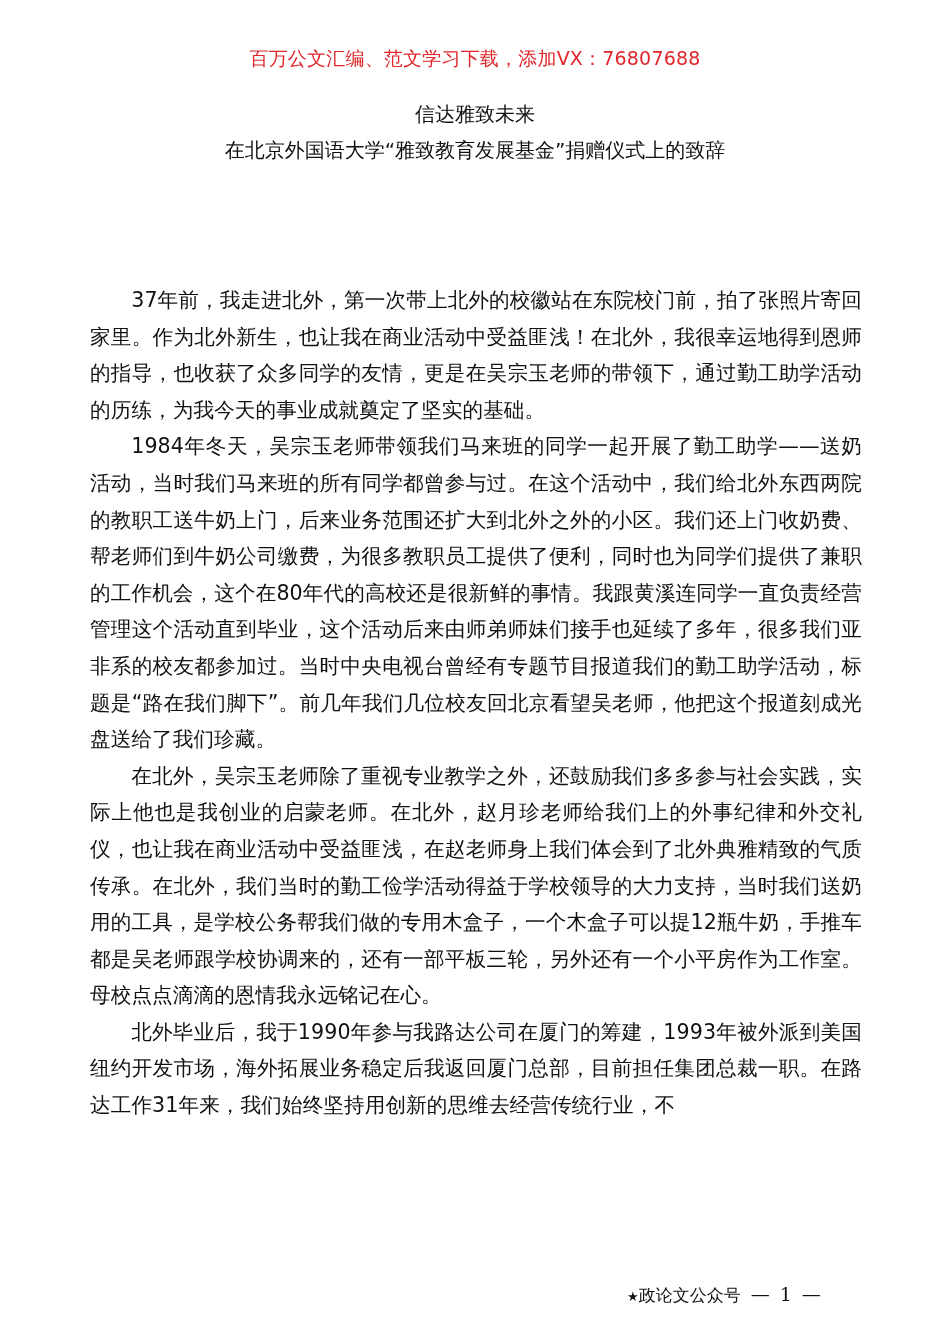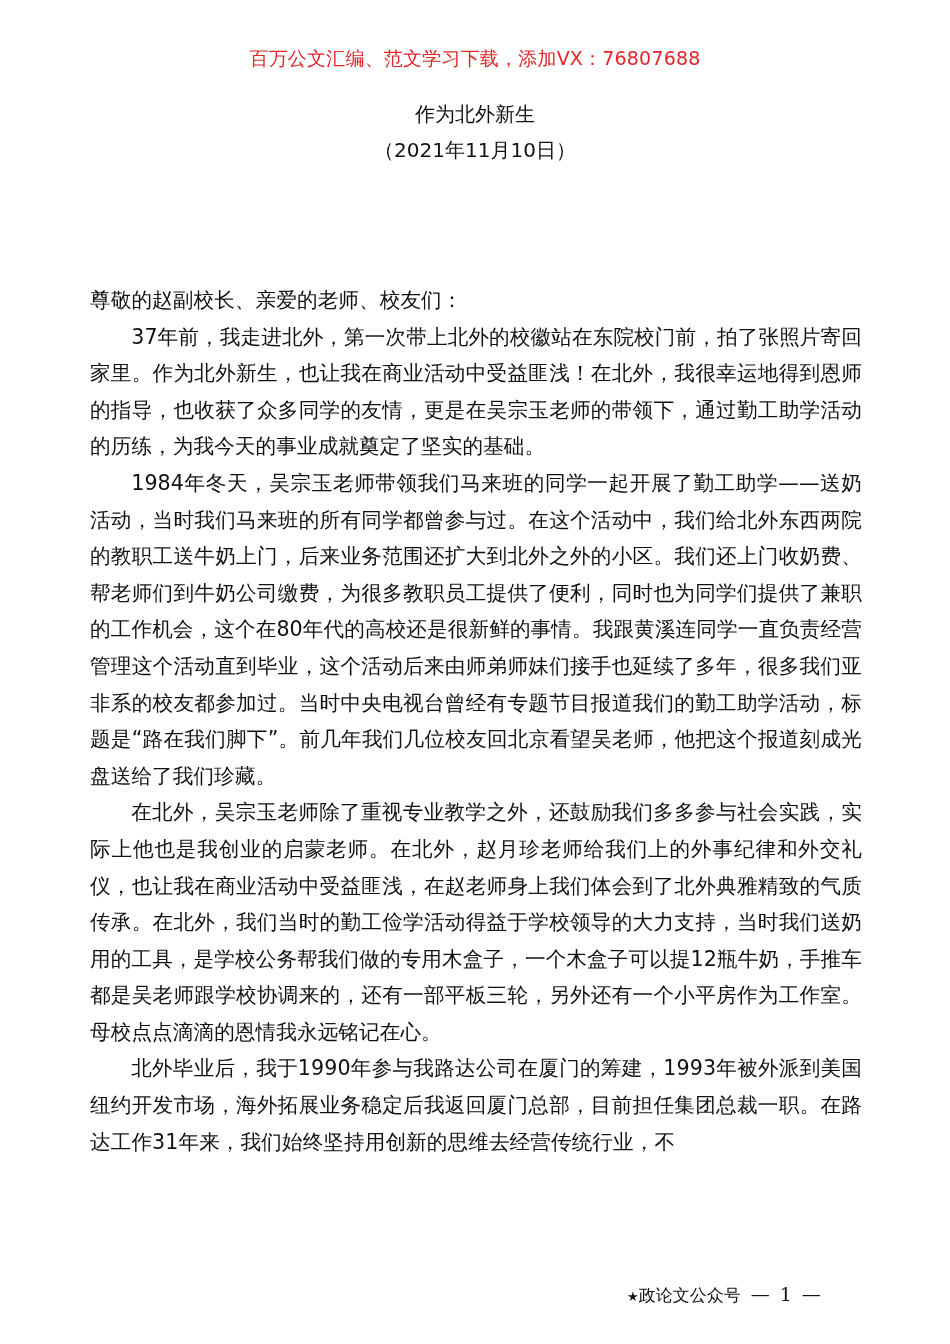--- a/index.html
+++ b/index.html
@@ -19,26 +19,25 @@
     .footer .star { font-size: 13px; }
     .footer .pagenum { font-family: "DejaVu Serif", "Liberation Serif", serif; margin-left: 10px;
       letter-spacing: 2px; font-size: 19px; }
   </style>
 </head>
 <body>
 
 <div class="banner">百万公文汇编、范文学习下载，添加VX：76807688</div>
 
 <div class="title-block">
-  <div class="title-line">作为北外新生</div>
-  <div class="title-line">（2021年11月10日）</div>
+  <div class="title-line">信达雅致未来</div>
+  <div class="title-line">在北京外国语大学“雅致教育发展基金”捐赠仪式上的致辞</div>
 </div>
 
 <div class="body-text">
-  <p>尊敬的赵副校长、亲爱的老师、校友们：</p>
   <p class="indent">37年前，我走进北外，第一次带上北外的校徽站在东院校门前，拍了张照片寄回家里。作为北外新生，也让我在商业活动中受益匪浅！在北外，我很幸运地得到恩师的指导，也收获了众多同学的友情，更是在吴宗玉老师的带领下，通过勤工助学活动的历练，为我今天的事业成就奠定了坚实的基础。</p>
   <p class="indent">1984年冬天，吴宗玉老师带领我们马来班的同学一起开展了勤工助学——送奶活动，当时我们马来班的所有同学都曾参与过。在这个活动中，我们给北外东西两院的教职工送牛奶上门，后来业务范围还扩大到北外之外的小区。我们还上门收奶费、帮老师们到牛奶公司缴费，为很多教职员工提供了便利，同时也为同学们提供了兼职的工作机会，这个在80年代的高校还是很新鲜的事情。我跟黄溪连同学一直负责经营管理这个活动直到毕业，这个活动后来由师弟师妹们接手也延续了多年，很多我们亚非系的校友都参加过。当时中央电视台曾经有专题节目报道我们的勤工助学活动，标题是“路在我们脚下”。前几年我们几位校友回北京看望吴老师，他把这个报道刻成光盘送给了我们珍藏。</p>
   <p class="indent">在北外，吴宗玉老师除了重视专业教学之外，还鼓励我们多多参与社会实践，实际上他也是我创业的启蒙老师。在北外，赵月珍老师给我们上的外事纪律和外交礼仪，也让我在商业活动中受益匪浅，在赵老师身上我们体会到了北外典雅精致的气质传承。在北外，我们当时的勤工俭学活动得益于学校领导的大力支持，当时我们送奶用的工具，是学校公务帮我们做的专用木盒子，一个木盒子可以提12瓶牛奶，手推车都是吴老师跟学校协调来的，还有一部平板三轮，另外还有一个小平房作为工作室。母校点点滴滴的恩情我永远铭记在心。</p>
   <p class="indent">北外毕业后，我于1990年参与我路达公司在厦门的筹建，1993年被外派到美国纽约开发市场，海外拓展业务稳定后我返回厦门总部，目前担任集团总裁一职。在路达工作31年来，我们始终坚持用创新的思维去经营传统行业，不</p>
 </div>
 
 <div class="footer">
   <span class="star">★</span><span>政论文公众号</span><span class="pagenum">— 1 —</span>
 </div>
 

